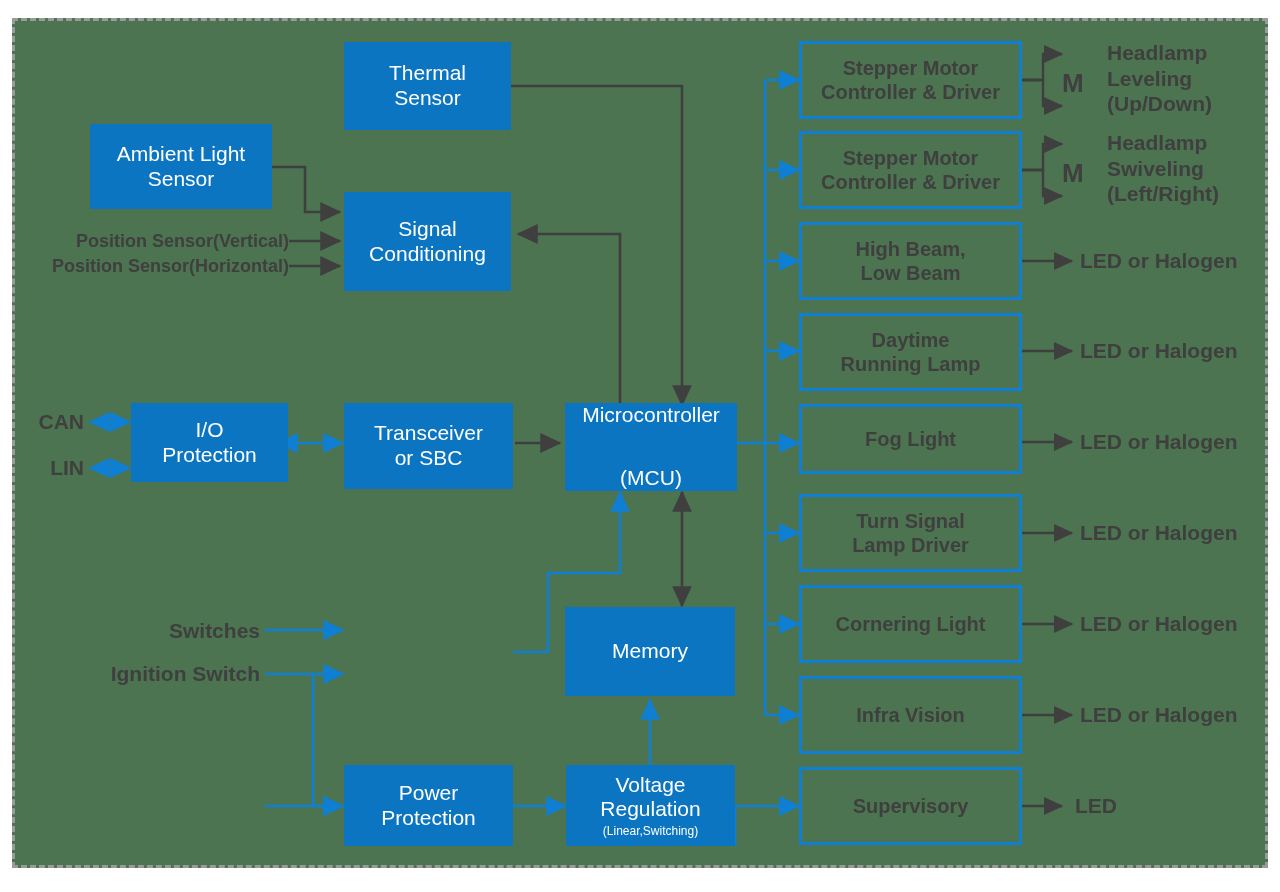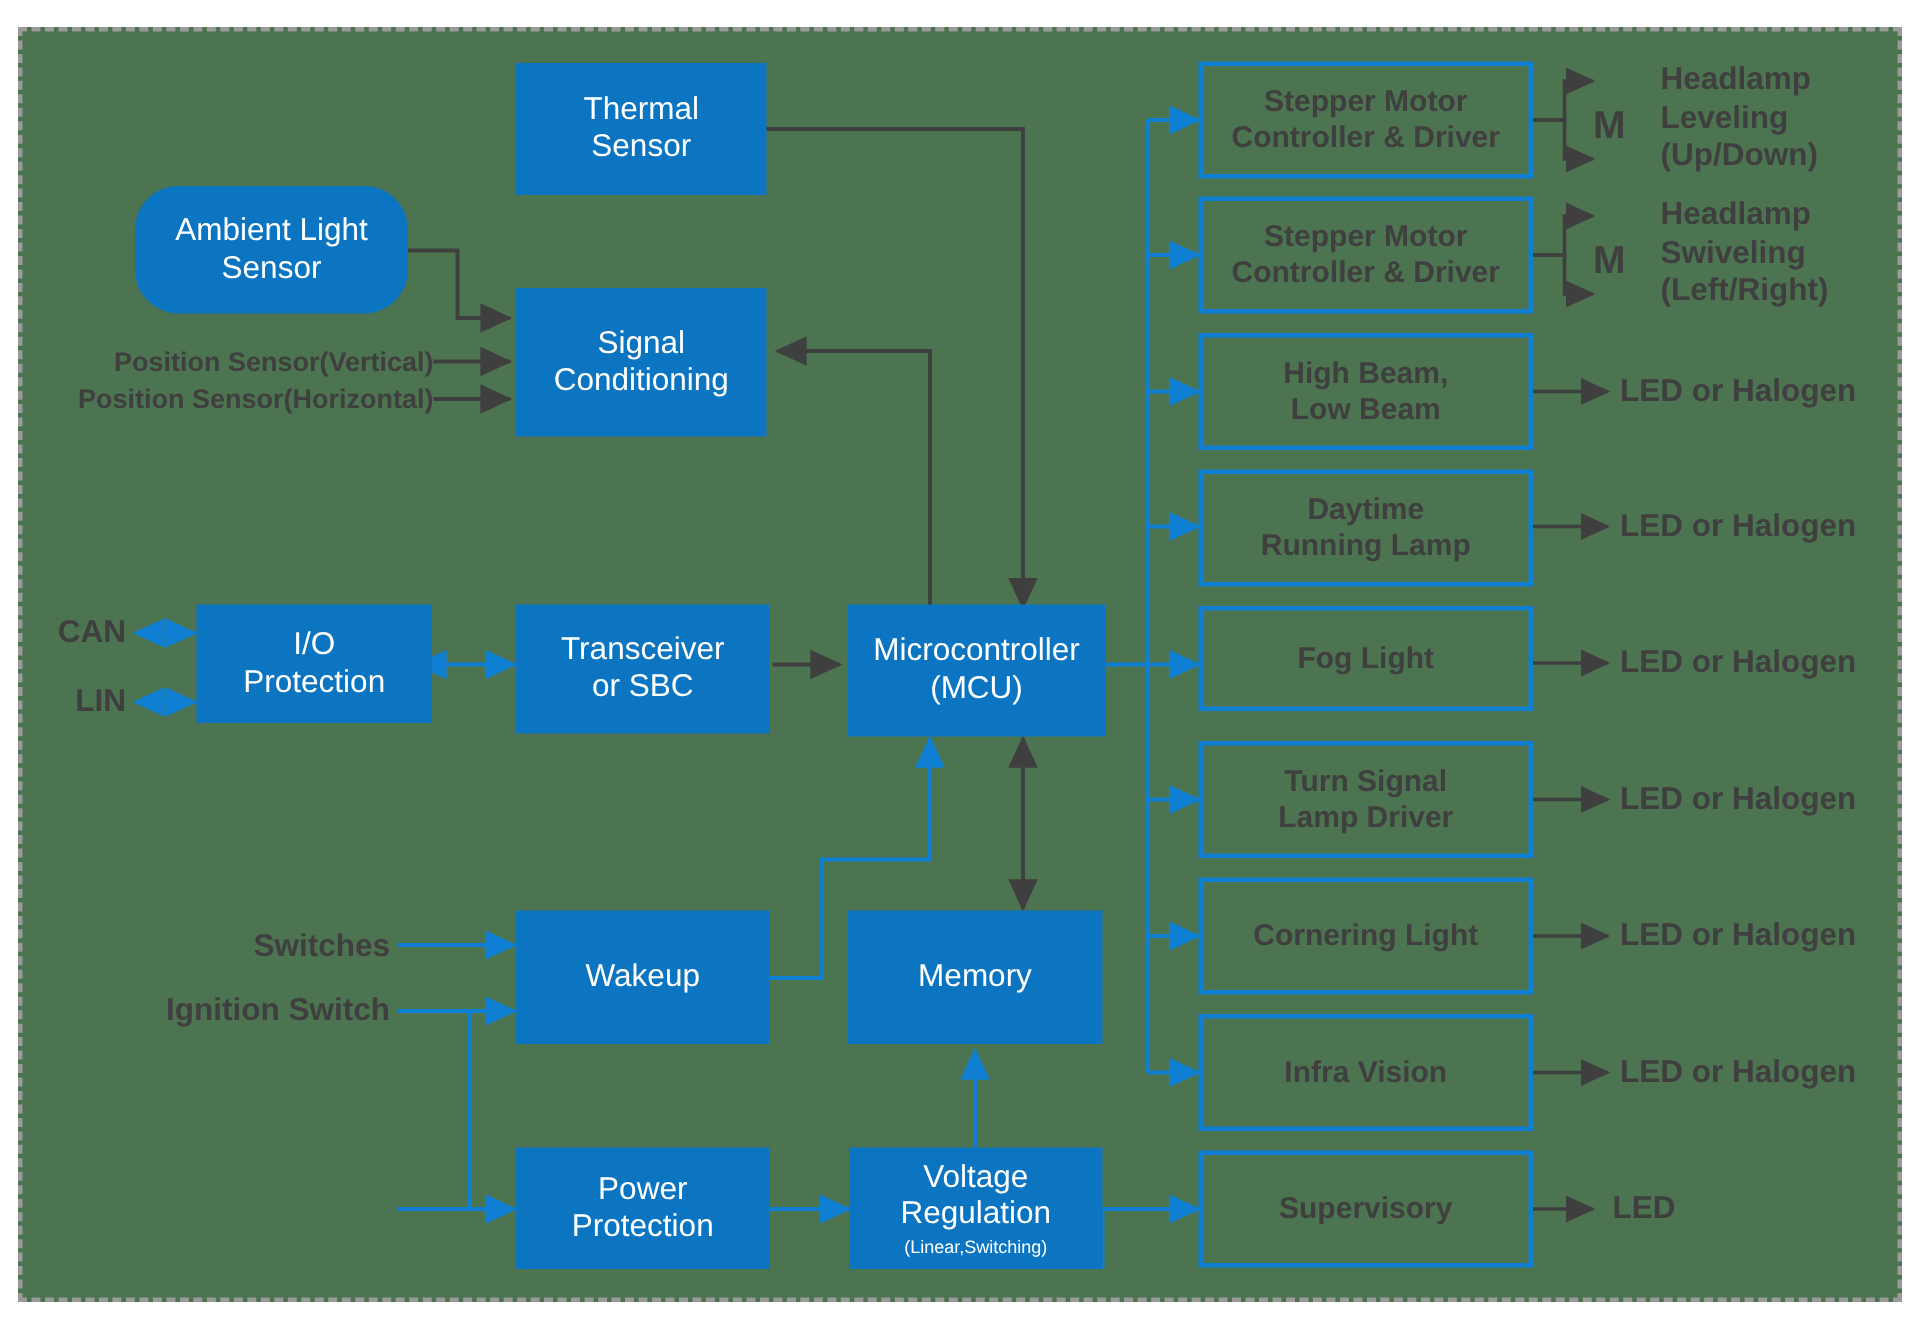--- a/index.html
+++ b/index.html
@@ -120,48 +120,45 @@
       <path d="M1022,806 L1062,806" marker-end="url(#ad)"></path>
     </g>
   </svg>
   </div>
 
   <div class="fblk" style="left:344px;top:42px;width:167px;height:88px;">
     <span>Thermal</span>
     <span>Sensor</span>
   </div>
 
-  <div class="fblk" style="left:90px;top:124px;width:182px;height:85px;border-radius:29px;">
+  <div class="fblk" style="left:90px;top:124px;width:182px;height:85px;">
     <span>Ambient Light</span>
     <span>Sensor</span>
   </div>
 
   <div class="fblk" style="left:344px;top:192px;width:167px;height:99px;">
     <span>Signal</span>
     <span>Conditioning</span>
   </div>
 
   <div class="fblk" style="left:131px;top:403px;width:157px;height:79px;">
     <span>I/O</span>
     <span>Protection</span>
   </div>
 
   <div class="fblk" style="left:344px;top:403px;width:169px;height:86px;">
     <span>Transceiver</span>
     <span>or SBC</span>
   </div>
 
-  <div class="fblk" style="left:565px;top:403px;width:172px;height:88px;">
+  <div class="fblk" style="left:565px;top:403px;width:172px;height:88px;justify-content:space-between;">
     <span>Microcontroller</span>
     <span>(MCU)</span>
   </div>
 
-  <div class="fblk" style="left:344px;top:607px;width:169px;height:89px;">
-    <span>Wakeup</span>
-  </div>
 
   <div class="fblk" style="left:565px;top:607px;width:170px;height:89px;">
     <span>Memory</span>
   </div>
 
   <div class="fblk" style="left:344px;top:765px;width:169px;height:81px;">
     <span>Power</span>
     <span>Protection</span>
   </div>
 

